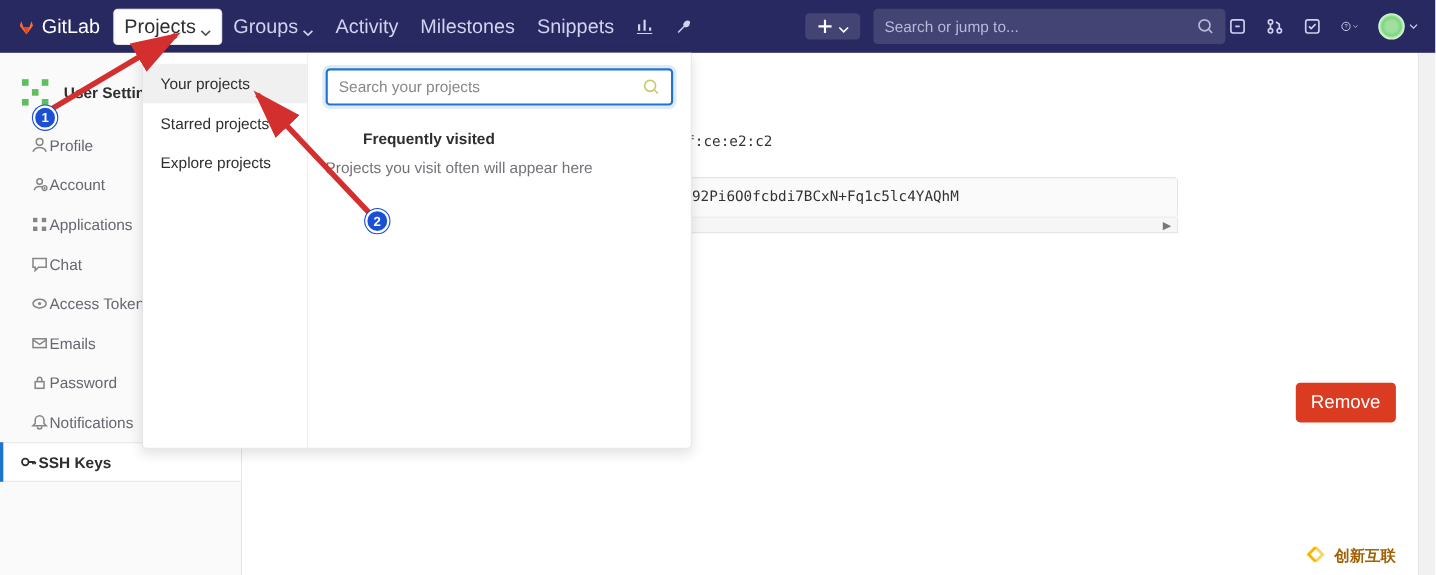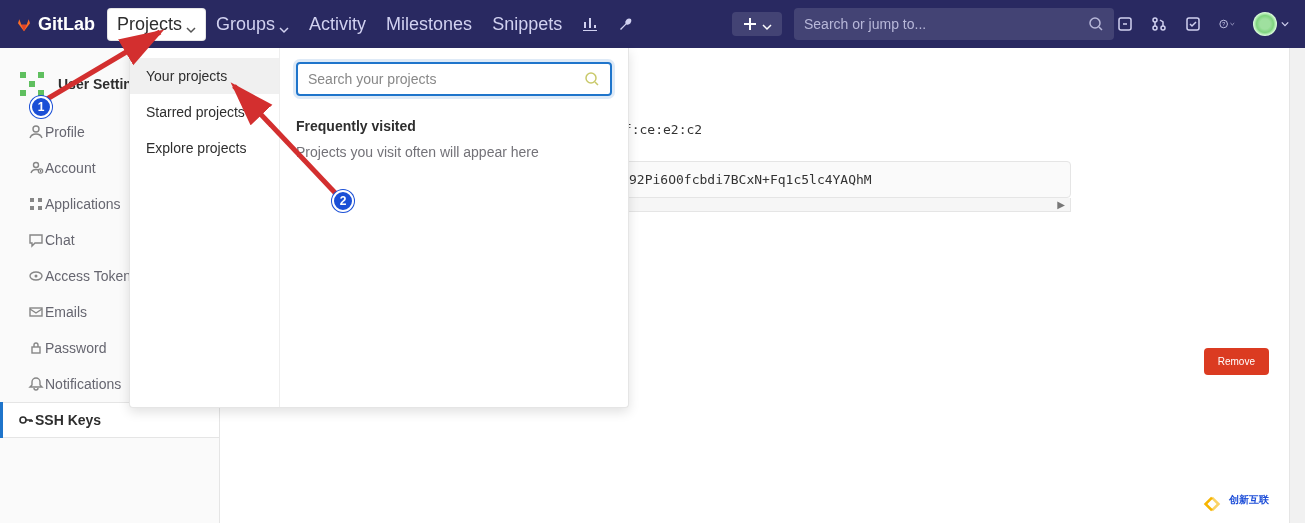--- a/index.html
+++ b/index.html
@@ -1,20 +1,20 @@
 <!DOCTYPE html>
 <html><head>
 <meta charset="utf-8">
 <style>
 * { box-sizing: border-box; margin: 0; padding: 0; }
 body { font-family: -apple-system, "Segoe UI", Helvetica, Arial, sans-serif; font-size: 14px; color: #2e2e2e; background: #fff; width: 1305px; height: 523px; overflow: hidden; position: relative; }
 
 
 .topbar { height: 48px; background: #292961; color: #fff; display: flex; align-items: center; padding: 0 16px; position: relative; z-index: 10; }
-.brand { display: flex; align-items: center; gap: 6px; font-size: 18px; font-weight: 700; margin-right: 12px; color: #fff; }
+.brand { display: flex; align-items: center; gap: 6px; font-size: 18px; font-weight: 400; margin-right: 12px; color: #fff; }
 .brand svg { width: 24px; height: 24px; }
 .nav-btn { color: #d1d1f0; padding: 8px 10px; cursor: pointer; display: inline-flex; align-items: center; gap: 4px; border-radius: 4px; font-size: 18px; }
 .nav-btn.open { background: #fff; color: #2e2e2e; border-radius: 4px; padding: 6px 10px; box-shadow: inset 0 0 0 1px rgba(0,0,0,.1); }
 .chev { width: 10px; height: 10px; display: inline-block; }
 .icon { width: 16px; height: 16px; display: inline-flex; align-items: center; justify-content: center; }
 .icon svg { width: 16px; height: 16px; fill: currentColor; }
 .spacer { flex: 1; }
 .plus-btn { background: rgba(255,255,255,.12); border-radius: 4px; padding: 4px 10px; color: #fff; display: inline-flex; align-items: center; gap: 4px; margin-right: 12px; cursor: pointer; }
 .search { background: rgba(255,255,255,.12); border-radius: 4px; height: 32px; width: 320px; display: flex; align-items: center; padding: 0 10px; color: #d1d1f0; margin-right: 3px; }
 .search input { background: transparent; border: 0; outline: 0; color: #fff; flex: 1; font-size: 14px; }
@@ -33,43 +33,43 @@
 
 
 .popover { position: absolute; top: 48px; left: 129px; width: 500px; background: #fff; border: 1px solid #e5e5e5; border-top: 0; border-radius: 0 0 4px 4px; box-shadow: 0 4px 12px rgba(0,0,0,.12); z-index: 20; display: flex; height: 360px; }
 .pop-left { width: 150px; border-right: 1px solid #eee; padding: 10px 0; }
 .pop-left .item { padding: 10px 16px; cursor: pointer; color: #2e2e2e; }
 .pop-left .item.hover { background: #f0f0f0; }
 .pop-right { flex: 1; padding: 14px 16px; }
 .pop-search { border: 2px solid #1f75cb; border-radius: 4px; height: 34px; display: flex; align-items: center; padding: 0 10px; gap: 6px; box-shadow: 0 0 0 3px rgba(31,117,203,.15); }
 .pop-search input { border: 0; outline: 0; flex: 1; font-size: 14px; }
 .pop-search input::placeholder { color: #888; }
-.freq-title { font-weight: 600; color: #2e2e2e; margin-top: 22px; }
+.freq-title { font-weight: 600; color: #2e2e2e; margin-top: 22px; margin-left: 34px; }
 .freq-sub { color: #737278; margin-top: 10px; font-size: 14px; }
 
 
 .main { position: absolute; top: 48px; left: 220px; right: 0; bottom: 0; padding: 48px 36px; overflow: hidden; }
 .fingerprint { font-family: ui-monospace, Menlo, Consolas, monospace; font-size: 13px; color: #333; margin-top: 26px; }
 .keybox-wrap { margin-top: 24px; position: relative; }
 .keybox { background: #fafafa; border: 1px solid #e5e5e5; border-radius: 4px; padding: 10px 12px; font-family: ui-monospace, Menlo, Consolas, monospace; font-size: 13px; color: #333; white-space: nowrap; overflow-x: auto; width: 815px; }
 .hscroll { height: 14px; border: 1px solid #e5e5e5; border-top: 0; width: 815px; background: #f6f6f6; position: relative; }
 .hscroll .thumb-l { position: absolute; left: 0; top: 0; width: 300px; height: 100%; background: #c9c9c9; border-radius: 1px; }
 .hscroll .thumb-arrow { position: absolute; right: 2px; top: 0; width: 14px; height: 100%; display:flex;align-items:center;justify-content:center; color:#777; font-size:10px; }
-.remove-btn { position: absolute; top: 300px; right: 36px; background: #db3b21; color: #fff; border: 0; border-radius: 4px; padding: 8px 14px; font-size: 10px; cursor: pointer; }
+.remove-btn { position: absolute; top: 300px; right: 36px; background: #db3b21; color: #fff; border: 0; border-radius: 4px; padding: 8px 14px; font-size: 17px; cursor: pointer; }
 
 
 .arrow { position: absolute; z-index: 30; pointer-events: none; }
 .marker { position: absolute; width: 22px; height: 22px; border-radius: 50%; background: #1a4fd6; border: 2px solid #fff; box-shadow: 0 0 0 1px #1a4fd6; color: #fff; font-size: 12px; font-weight: 700; display: flex; align-items: center; justify-content: center; z-index: 31; }
 
 
 .page-scroll { position: absolute; top: 0; right: 0; width: 16px; height: 100%; background: #f1f1f1; border-left: 1px solid #e5e5e5; }
 .page-scroll .thumb { position: absolute; top: 2px; left: 2px; width: 12px; height: 42px; background: #c1c1c1; border-radius: 2px; }
 
 
-.watermark { position: absolute; right: 36px; bottom: 8px; display: flex; align-items: flex-start; gap: 6px; color: #1d4ed8; font-size: 10px; font-weight: 600; }
+.watermark { position: absolute; right: 36px; bottom: 8px; display: flex; align-items: flex-end; gap: 6px; color: #a16207; font-size: 14px; font-weight: 600; }
 .watermark svg { width: 22px; height: 22px; }
 </style>
 </head>
 <body>
 
 <div class="topbar">
   <div class="brand">
     <span class="icon">
       <svg viewBox="0 0 24 24">
           <path fill="#fc6d26" d="M12 23L3 11l2-6 3 8h8l3-8 2 6z"></path>

